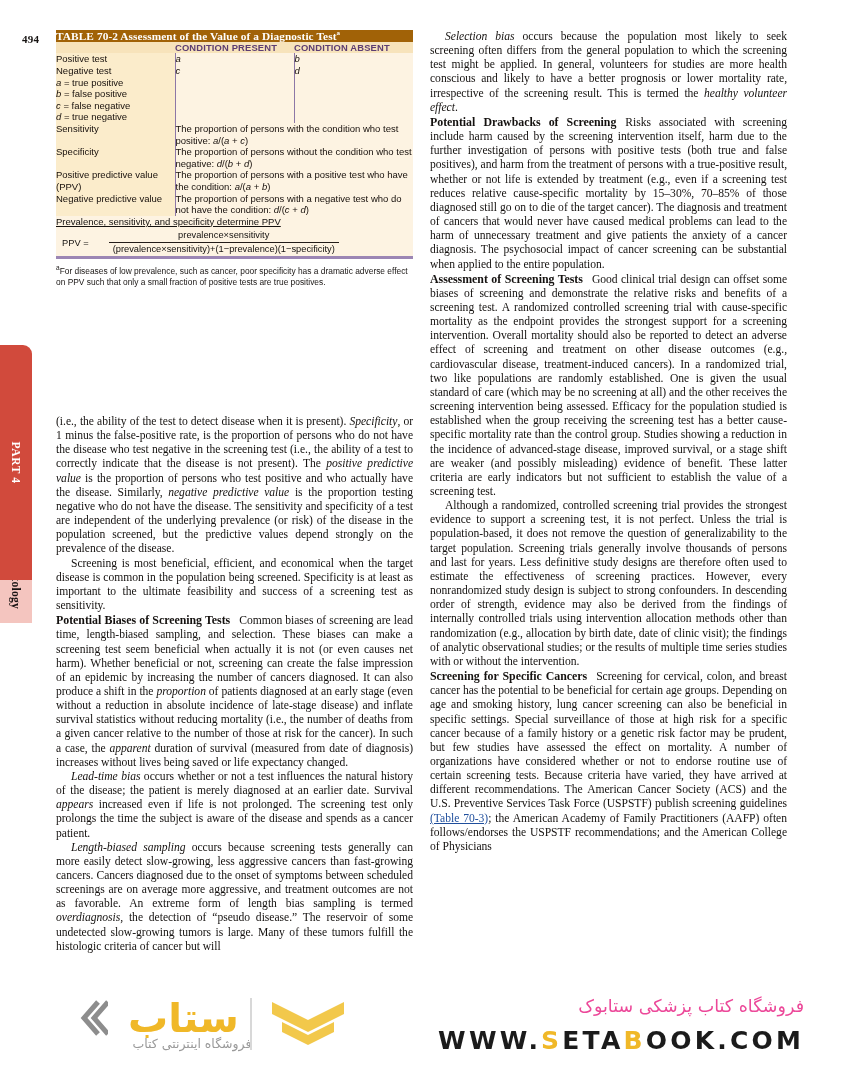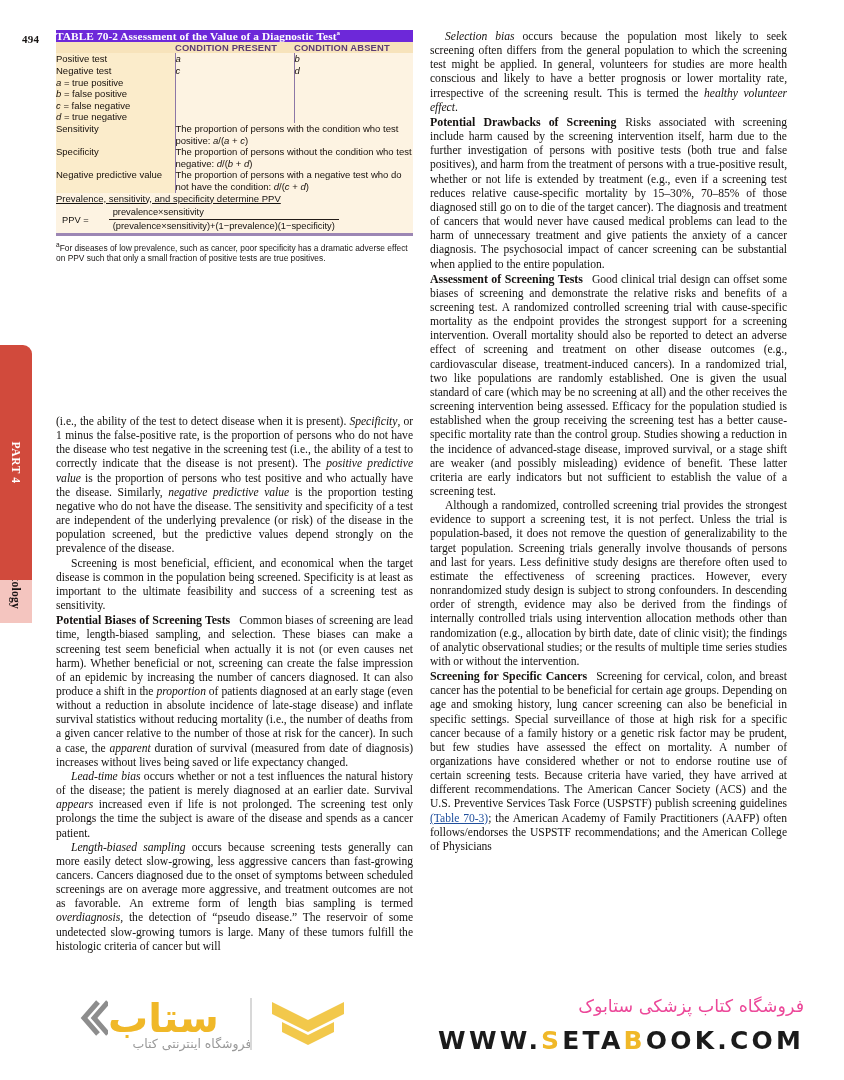--- a/index.html
+++ b/index.html
@@ -127,21 +127,21 @@
     border-collapse: collapse;
     table-layout: fixed;
     background: #fdf6e6;
   }
   table.t70 td, table.t70 th {
     border: 0;
     padding: 0;
     vertical-align: top;
   }
   .t-title {
-    background: #6d28d9;
+    background: #a16207;
     color: #ffffff;
     font-family: "Liberation Serif", serif;
     font-weight: bold;
     font-size: 11.3px;
     padding: 4px 7px 5px 7px;
     letter-spacing: .1px;
     line-height: 1.1;
   }
   .t-title sup { font-size: 7px; vertical-align: super; }
   .t-colhead {
@@ -181,20 +181,21 @@
   .frac-line {
     display: flex;
     align-items: center;
     font-size: 9.3px;
     margin-left: 6px;
   }
   .frac-lhs { margin-right: 20px; white-space: nowrap; }
   .frac {
     display: inline-flex;
     flex-direction: column;
+    text-align: center;
     line-height: 1.25;
   }
   .frac .num { padding: 0 4px 1px 4px; }
   .frac .den { border-top: 1px solid #231c18; padding: 1px 4px 0 4px; white-space: nowrap; }
   .t-bottom-rule {
     height: 3.2px;
     background: #9c86b4;
     width: 100%;
   }
   .t-footnote {
@@ -224,21 +225,21 @@
     align-items: center;
   }
   .wm-word {
     font-family: "DejaVu Sans", sans-serif;
     font-size: 40px;
     font-weight: bold;
     color: #8d8d8d;
     letter-spacing: -1px;
     line-height: 1;
   }
-  .wm-word .accent { color: #f0b828; }
+  .wm-word .accent { color: #f0b828; margin-left: 20px; }
   .wm-sub {
     position: absolute;
     left: 82px;
     top: 48px;
     font-family: "DejaVu Sans", sans-serif;
     font-size: 12.5px;
     color: #9a9a9a;
     letter-spacing: .4px;
     width: 220px;
     text-align: center;
@@ -336,20 +337,24 @@
       <td class="t-cell vline2">&nbsp;</td>
     </tr>
 
     <tr>
       <td class="t-cell lbl">Sensitivity</td>
       <td class="t-cell vline" colspan="2">The proportion of persons with the condition who test positive: <i>a</i>/(<i>a</i> + <i>c</i>)</td>
     </tr>
     <tr>
       <td class="t-cell lbl">Specificity</td>
       <td class="t-cell vline" colspan="2">The proportion of persons without the condition who test negative: <i>d</i>/(<i>b</i> + <i>d</i>)</td>
+    </tr>
+    <tr>
+      <td class="t-cell lbl">Positive predictive value (PPV)</td>
+      <td class="t-cell vline" colspan="2">The proportion of persons with a positive test who have the condition: <i>a</i>/(<i>a</i> + <i>b</i>)</td>
     </tr>
     <tr>
       <td class="t-cell lbl nb">Negative predictive value</td>
       <td class="t-cell vline" colspan="2">The proportion of persons with a negative test who do not have the condition: <i>d</i>/(<i>c</i> + <i>d</i>)</td>
     </tr>
 
     <tr class="t-formula-row">
       <td colspan="3">
         <div class="t-formula-lead">Prevalence, sensitivity, and specificity determine PPV</div>
         <div class="frac-line">

